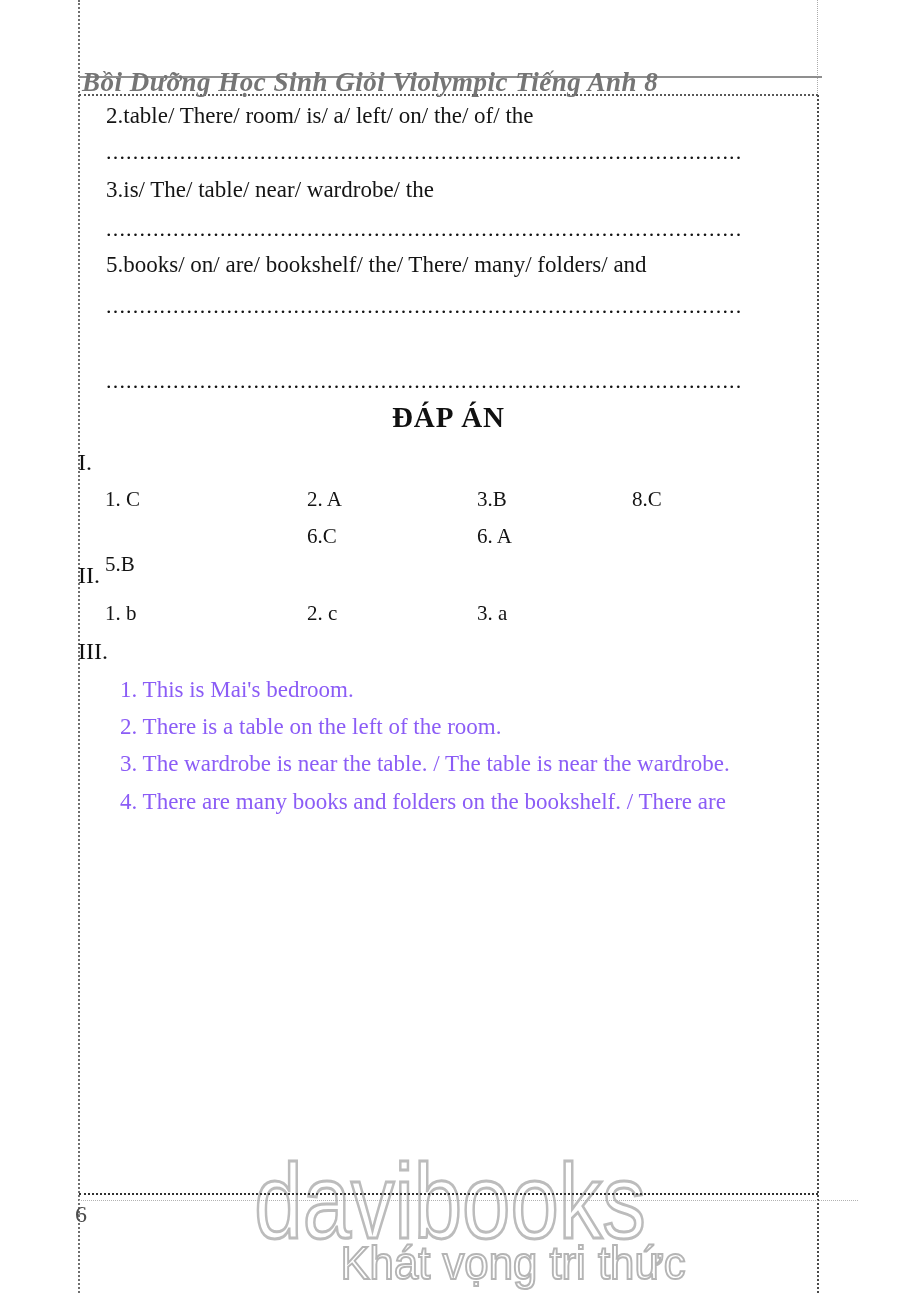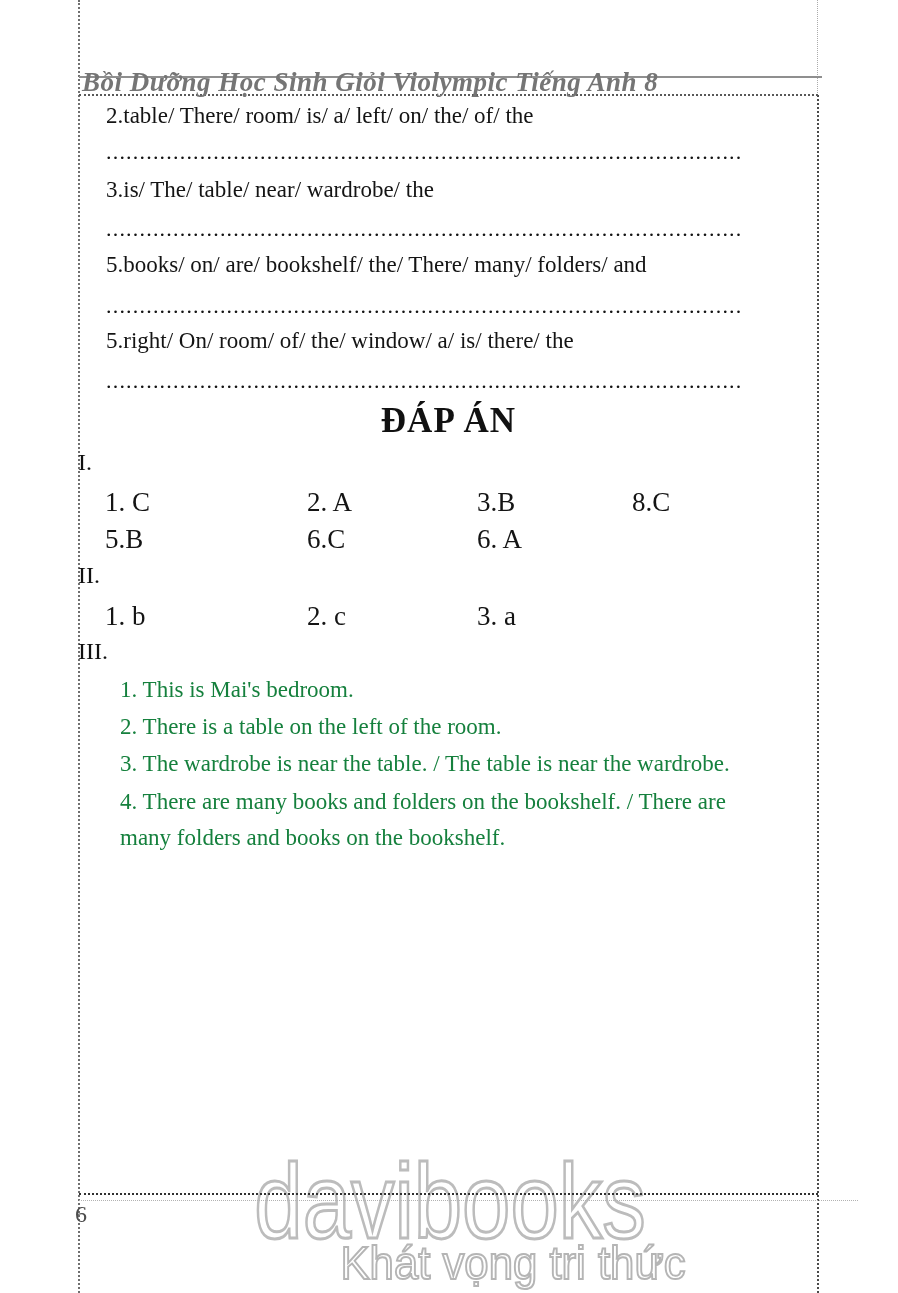--- a/index.html
+++ b/index.html
@@ -54,34 +54,34 @@
     font-size: 23px; color: #141414; white-space: nowrap; z-index: 3; text-align: center;
   }
   .dots-line {
     position: absolute; left: 106px; width: 634px; height: 26px;
     font-size: 22px; letter-spacing: 1.2px; color: #141414;
     white-space: nowrap; overflow: hidden; z-index: 3;
   }
   
   .answers-heading {
     position: absolute; left: 79px; top: 401px; width: 739px;
-    text-align: center; font-size: 35px; font-weight: bold;
+    text-align: center; font-size: 29px; font-weight: bold;
     letter-spacing: 1px; color: #111; z-index: 3;
   }
   .roman-label {
     position: absolute; left: 78px;
     font-size: 24px; color: #111; z-index: 3;
   }
   .ans-cell {
     position: absolute;
-    font-size: 27px; color: #141414; white-space: nowrap; z-index: 3;
+    font-size: 21px; color: #141414; white-space: nowrap; z-index: 3;
   }
   .s3-item {
     position: absolute; left: 120px;
-    font-size: 23px; color: #15803d; white-space: nowrap; z-index: 3;
+    font-size: 23px; color: #8b5cf6; white-space: nowrap; z-index: 3;
   }
   
   .page-num {
     position: absolute; left: 75px; top: 1201px;
     font-size: 24px; color: #4d4d4d; z-index: 3;
   }
   
   .wm-brand {
     position: absolute; left: 150px; top: 1148px; width: 600px;
     text-align: center;
@@ -123,45 +123,43 @@
 
   <div class="ex-item" style="top:103px">2.table/ There/ room/ is/ a/ left/ on/ the/ of/ the</div>
   <div class="dots-line" style="top:139px">.......................................................................................................................</div>
 
   <div class="ex-item" style="top:177px">3.is/ The/ table/ near/ wardrobe/ the</div>
   <div class="dots-line" style="top:216px">.......................................................................................................................</div>
 
   <div class="ex-item" style="top:252px">5.books/ on/ are/ bookshelf/ the/ There/ many/ folders/ and</div>
   <div class="dots-line" style="top:293px">.......................................................................................................................</div>
 
-  <div class="ex-item" style="top:328px">5.right/ On/ room/ of/ the/ window/ a/ is/ there/ the</div>
   <div class="dots-line" style="top:368px">.......................................................................................................................</div>
 
   <div class="answers-heading">ĐÁP ÁN</div>
 
   <div class="roman-label" style="top:449px">I.</div>
 
   <div class="ans-cell" style="left:105px; top:487px">1. C</div>
   <div class="ans-cell" style="left:307px; top:487px">2. A</div>
   <div class="ans-cell" style="left:477px; top:487px">3.B</div>
   <div class="ans-cell" style="left:632px; top:487px">8.C</div>
 
-  <div class="ans-cell" style="left:105px; top:524px">5.B</div>
+  <div class="ans-cell" style="left:105px; top:552px">5.B</div>
   <div class="ans-cell" style="left:307px; top:524px">6.C</div>
   <div class="ans-cell" style="left:477px; top:524px">6. A</div>
 
   <div class="roman-label" style="top:562px">II.</div>
 
   <div class="ans-cell" style="left:105px; top:601px">1. b</div>
   <div class="ans-cell" style="left:307px; top:601px">2. c</div>
   <div class="ans-cell" style="left:477px; top:601px">3. a</div>
 
   <div class="roman-label" style="top:638px">III.</div>
 
   <div class="s3-item" style="top:677px">1. This is Mai's bedroom.</div>
   <div class="s3-item" style="top:714px">2. There is a table on the left of the room.</div>
   <div class="s3-item" style="top:751px">3. The wardrobe is near the table. / The table is near the wardrobe.</div>
   <div class="s3-item" style="top:789px">4. There are many books and folders on the bookshelf. / There are</div>
-  <div class="s3-item" style="top:825px">many folders and books on the bookshelf.</div>
 
   <div class="page-num">6</div>
 
 </div>
 
 </body></html>

